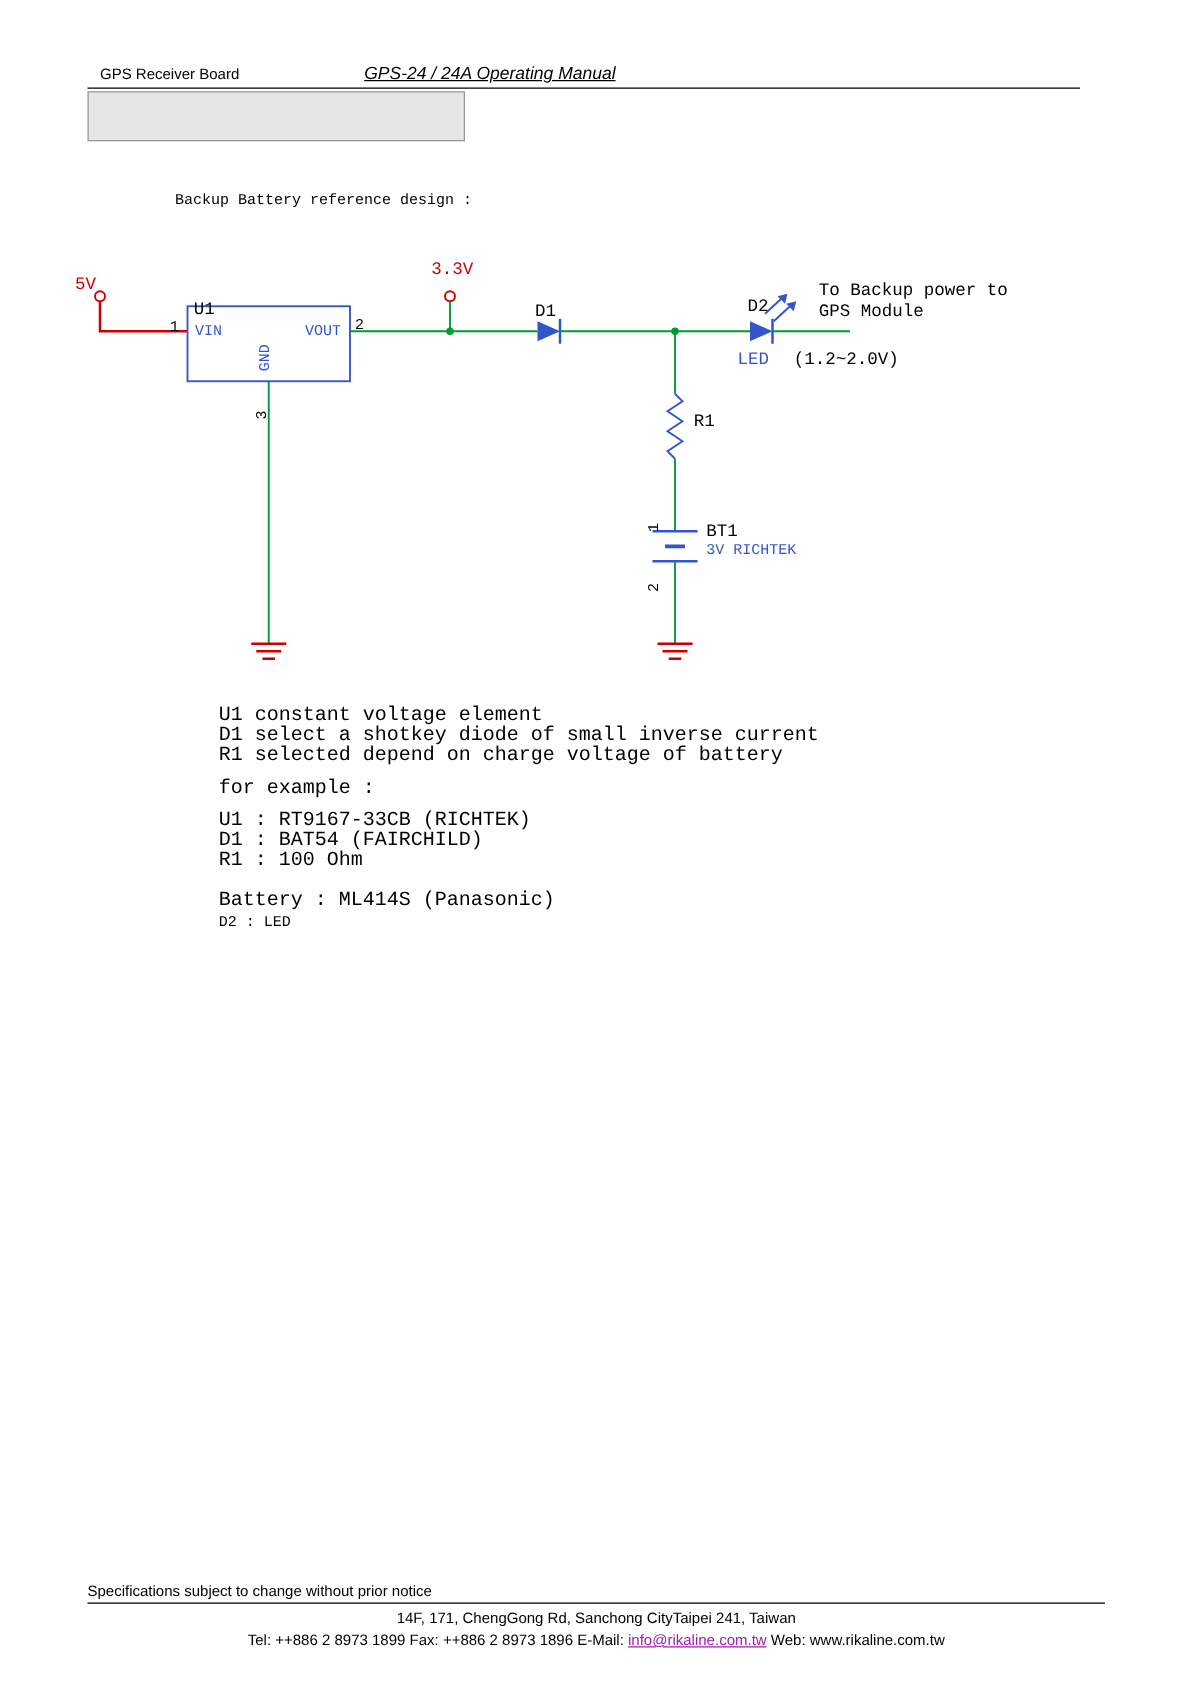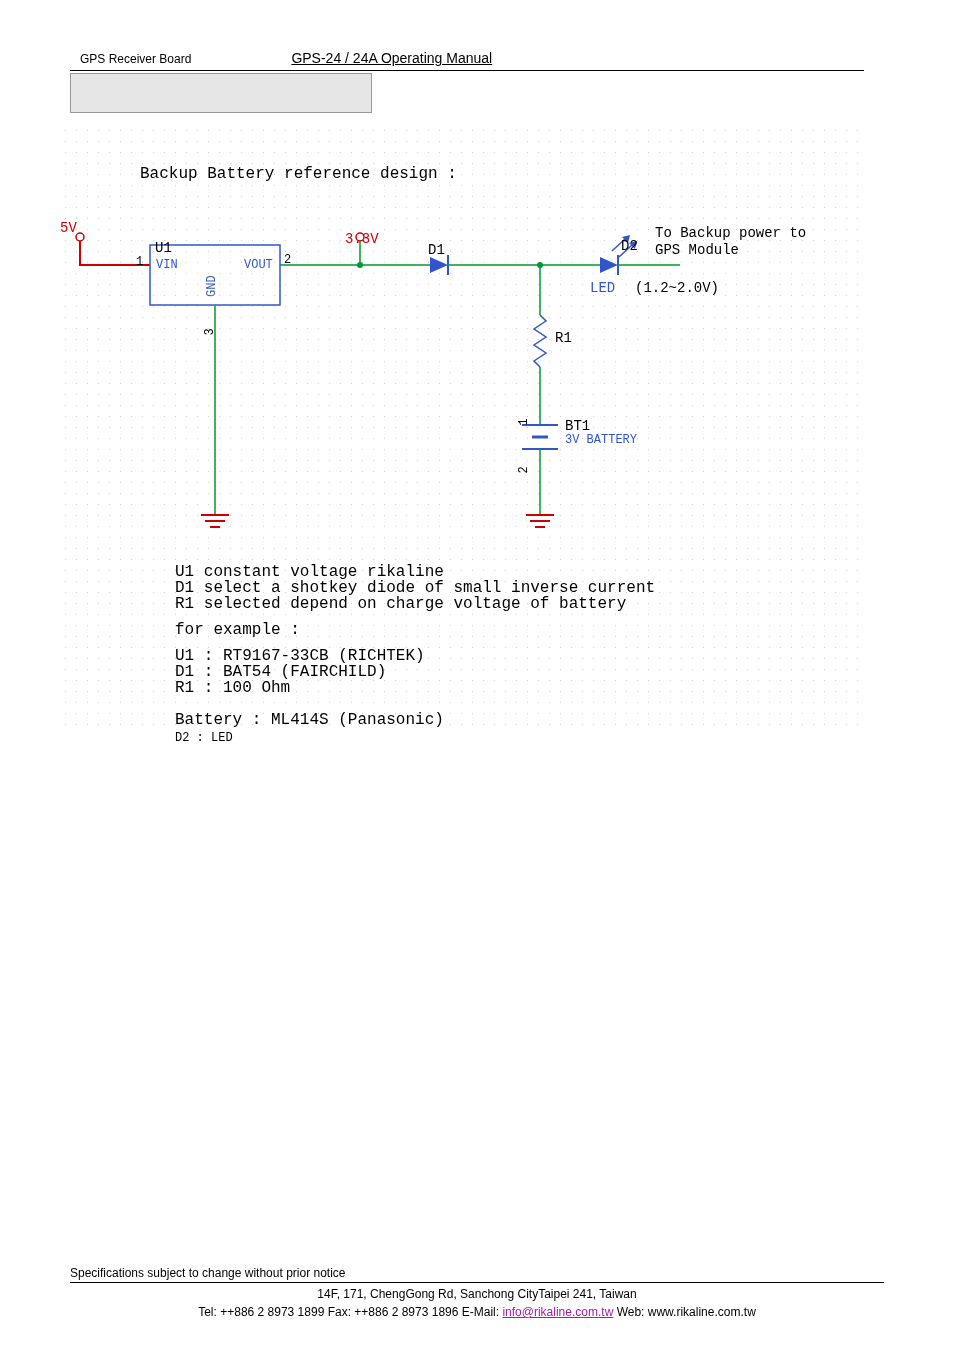--- a/index.html
+++ b/index.html
@@ -27,20 +27,21 @@
     color: #000;
     padding-left: 10px;
     padding-bottom: 2px;
   }
   .header-center {
     font-size: 14px;
     color: #000;
     text-decoration: underline;
     margin-left: 60px;
     padding-bottom: 2px;
+    font-style: italic;
   }
   .hr-line {
     border: none;
     border-top: 1px solid #000;
     margin: 0;
   }
   .gray-box {
     width: 300px;
     height: 38px;
     background: #e6e6e6;
@@ -52,23 +53,23 @@
     width: 800px;
     height: 610px;
     margin-top: 12px;
     margin-left: -10px;
     background-image: radial-gradient(circle, #d0d0d0 0.5px, transparent 0.5px);
     background-size: 11px 11px;
     font-family: "Courier New", monospace;
   }
   .sch-title1 {
     position: absolute;
-    top: 40px;
+    top: 28px;
     left: 80px;
-    font-size: 16px;
+    font-size: 12px;
     color: #000;
     white-space: pre;
     font-family: "Courier New", monospace;
   }
   .sch-title2 {
     position: absolute;
     top: 48px;
     left: 80px;
     font-size: 20px;
     color: #000;
@@ -169,47 +170,47 @@
       <line x1="470" y1="396" x2="490" y2="396" stroke="#cc0000" stroke-width="2"></line>
       <line x1="475" y1="402" x2="485" y2="402" stroke="#cc0000" stroke-width="2"></line>
 
       <path class="wire-green" d="M155 180 L155 390"></path>
       <line x1="141" y1="390" x2="169" y2="390" stroke="#cc0000" stroke-width="2"></line>
       <line x1="145" y1="396" x2="165" y2="396" stroke="#cc0000" stroke-width="2"></line>
       <line x1="150" y1="402" x2="160" y2="402" stroke="#cc0000" stroke-width="2"></line>
     </svg>
 
     <div class="sch-label sch-label-red" style="top:95px;left:0px;">5V</div>
-    <div class="sch-label sch-label-red" style="top:106px;left:285px;">3.3V</div>
+    <div class="sch-label sch-label-red" style="top:83px;left:285px;">3.3V</div>
 
     <div class="sch-label" style="top:115px;left:95px;">U1</div>
     <div class="sch-label sch-label-blue sch-label-small" style="top:133px;left:96px;">VIN</div>
     <div class="sch-label sch-label-blue sch-label-small" style="top:133px;left:184px;">VOUT</div>
     <div class="sch-label sch-label-blue sch-label-small" style="top:172px;left:145px;transform:rotate(-90deg);transform-origin:left top;">GND</div>
 
     <div class="sch-label sch-label-small" style="top:130px;left:76px;">1</div>
     <div class="sch-label sch-label-small" style="top:128px;left:224px;">2</div>
     <div class="sch-label sch-label-small" style="top:200px;left:146px;transform:rotate(-90deg);">3</div>
 
     <div class="sch-label" style="top:117px;left:368px;">D1</div>
-    <div class="sch-label" style="top:113px;left:561px;">D2</div>
+    <div class="sch-label" style="top:113px;left:538px;">D2</div>
     <div class="sch-label sch-label-blue" style="top:155px;left:530px;">LED</div>
     <div class="sch-label" style="top:155px;left:575px;">(1.2~2.0V)</div>
 
     <div class="sch-label" style="top:100px;left:595px;">To Backup power to</div>
     <div class="sch-label" style="top:117px;left:595px;">GPS Module</div>
 
     <div class="sch-label" style="top:205px;left:495px;">R1</div>
 
     <div class="sch-label sch-label-small" style="top:290px;left:460px;transform:rotate(-90deg);">1</div>
     <div class="sch-label" style="top:293px;left:505px;">BT1</div>
-    <div class="sch-label sch-label-blue sch-label-small" style="top:308px;left:505px;">3V BATTERY</div>
+    <div class="sch-label sch-label-blue sch-label-small" style="top:308px;left:505px;">3V RICHTEK</div>
     <div class="sch-label sch-label-small" style="top:338px;left:460px;transform:rotate(-90deg);">2</div>
 
-    <div class="sch-label" style="top:438px;left:115px;font-size:16px;">U1 constant voltage rikaline</div>
+    <div class="sch-label" style="top:438px;left:115px;font-size:16px;">U1 constant voltage element</div>
     <div class="sch-label" style="top:454px;left:115px;font-size:16px;">D1 select a shotkey diode of small inverse current</div>
     <div class="sch-label" style="top:470px;left:115px;font-size:16px;">R1 selected depend on charge voltage of battery</div>
 
     <div class="sch-label" style="top:496px;left:115px;font-size:16px;">for example :</div>
 
     <div class="sch-label" style="top:522px;left:115px;font-size:16px;">U1 : RT9167-33CB (RICHTEK)</div>
     <div class="sch-label" style="top:538px;left:115px;font-size:16px;">D1 : BAT54 (FAIRCHILD)</div>
     <div class="sch-label" style="top:554px;left:115px;font-size:16px;">R1 : 100 Ohm</div>
     <div class="sch-label" style="top:570px;left:115px;font-size:12px;margin-top:36px;">D2 : LED</div>
     <div class="sch-label" style="top:586px;left:115px;font-size:16px;">Battery : ML414S (Panasonic)</div>

